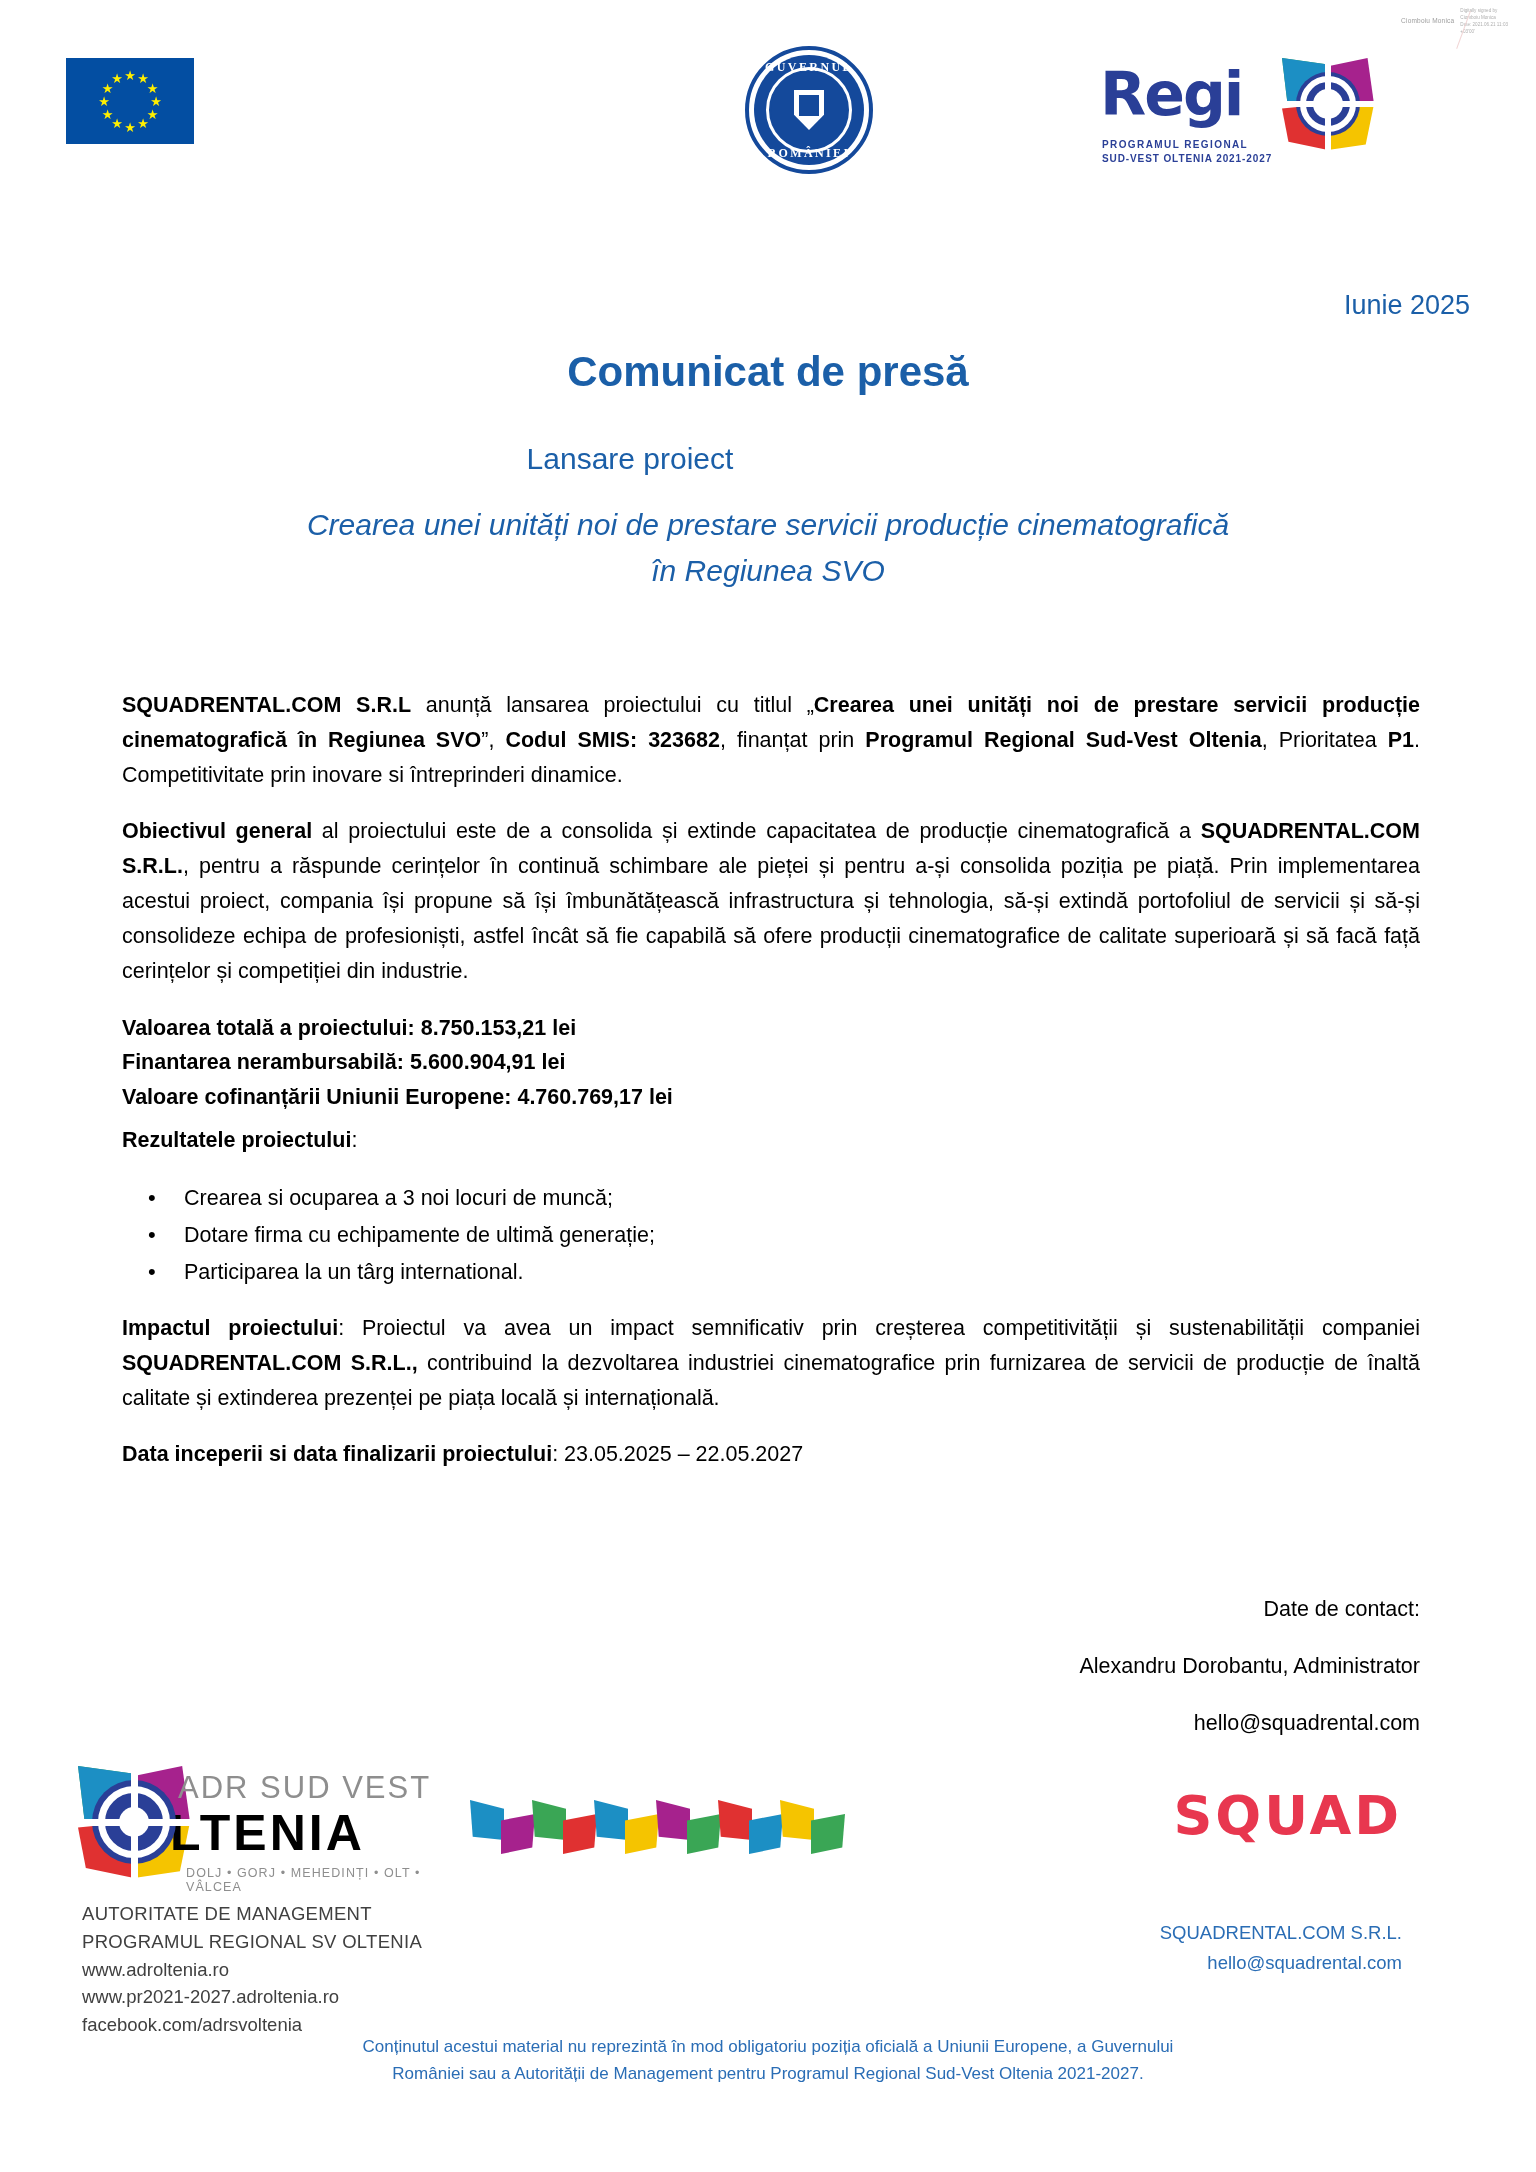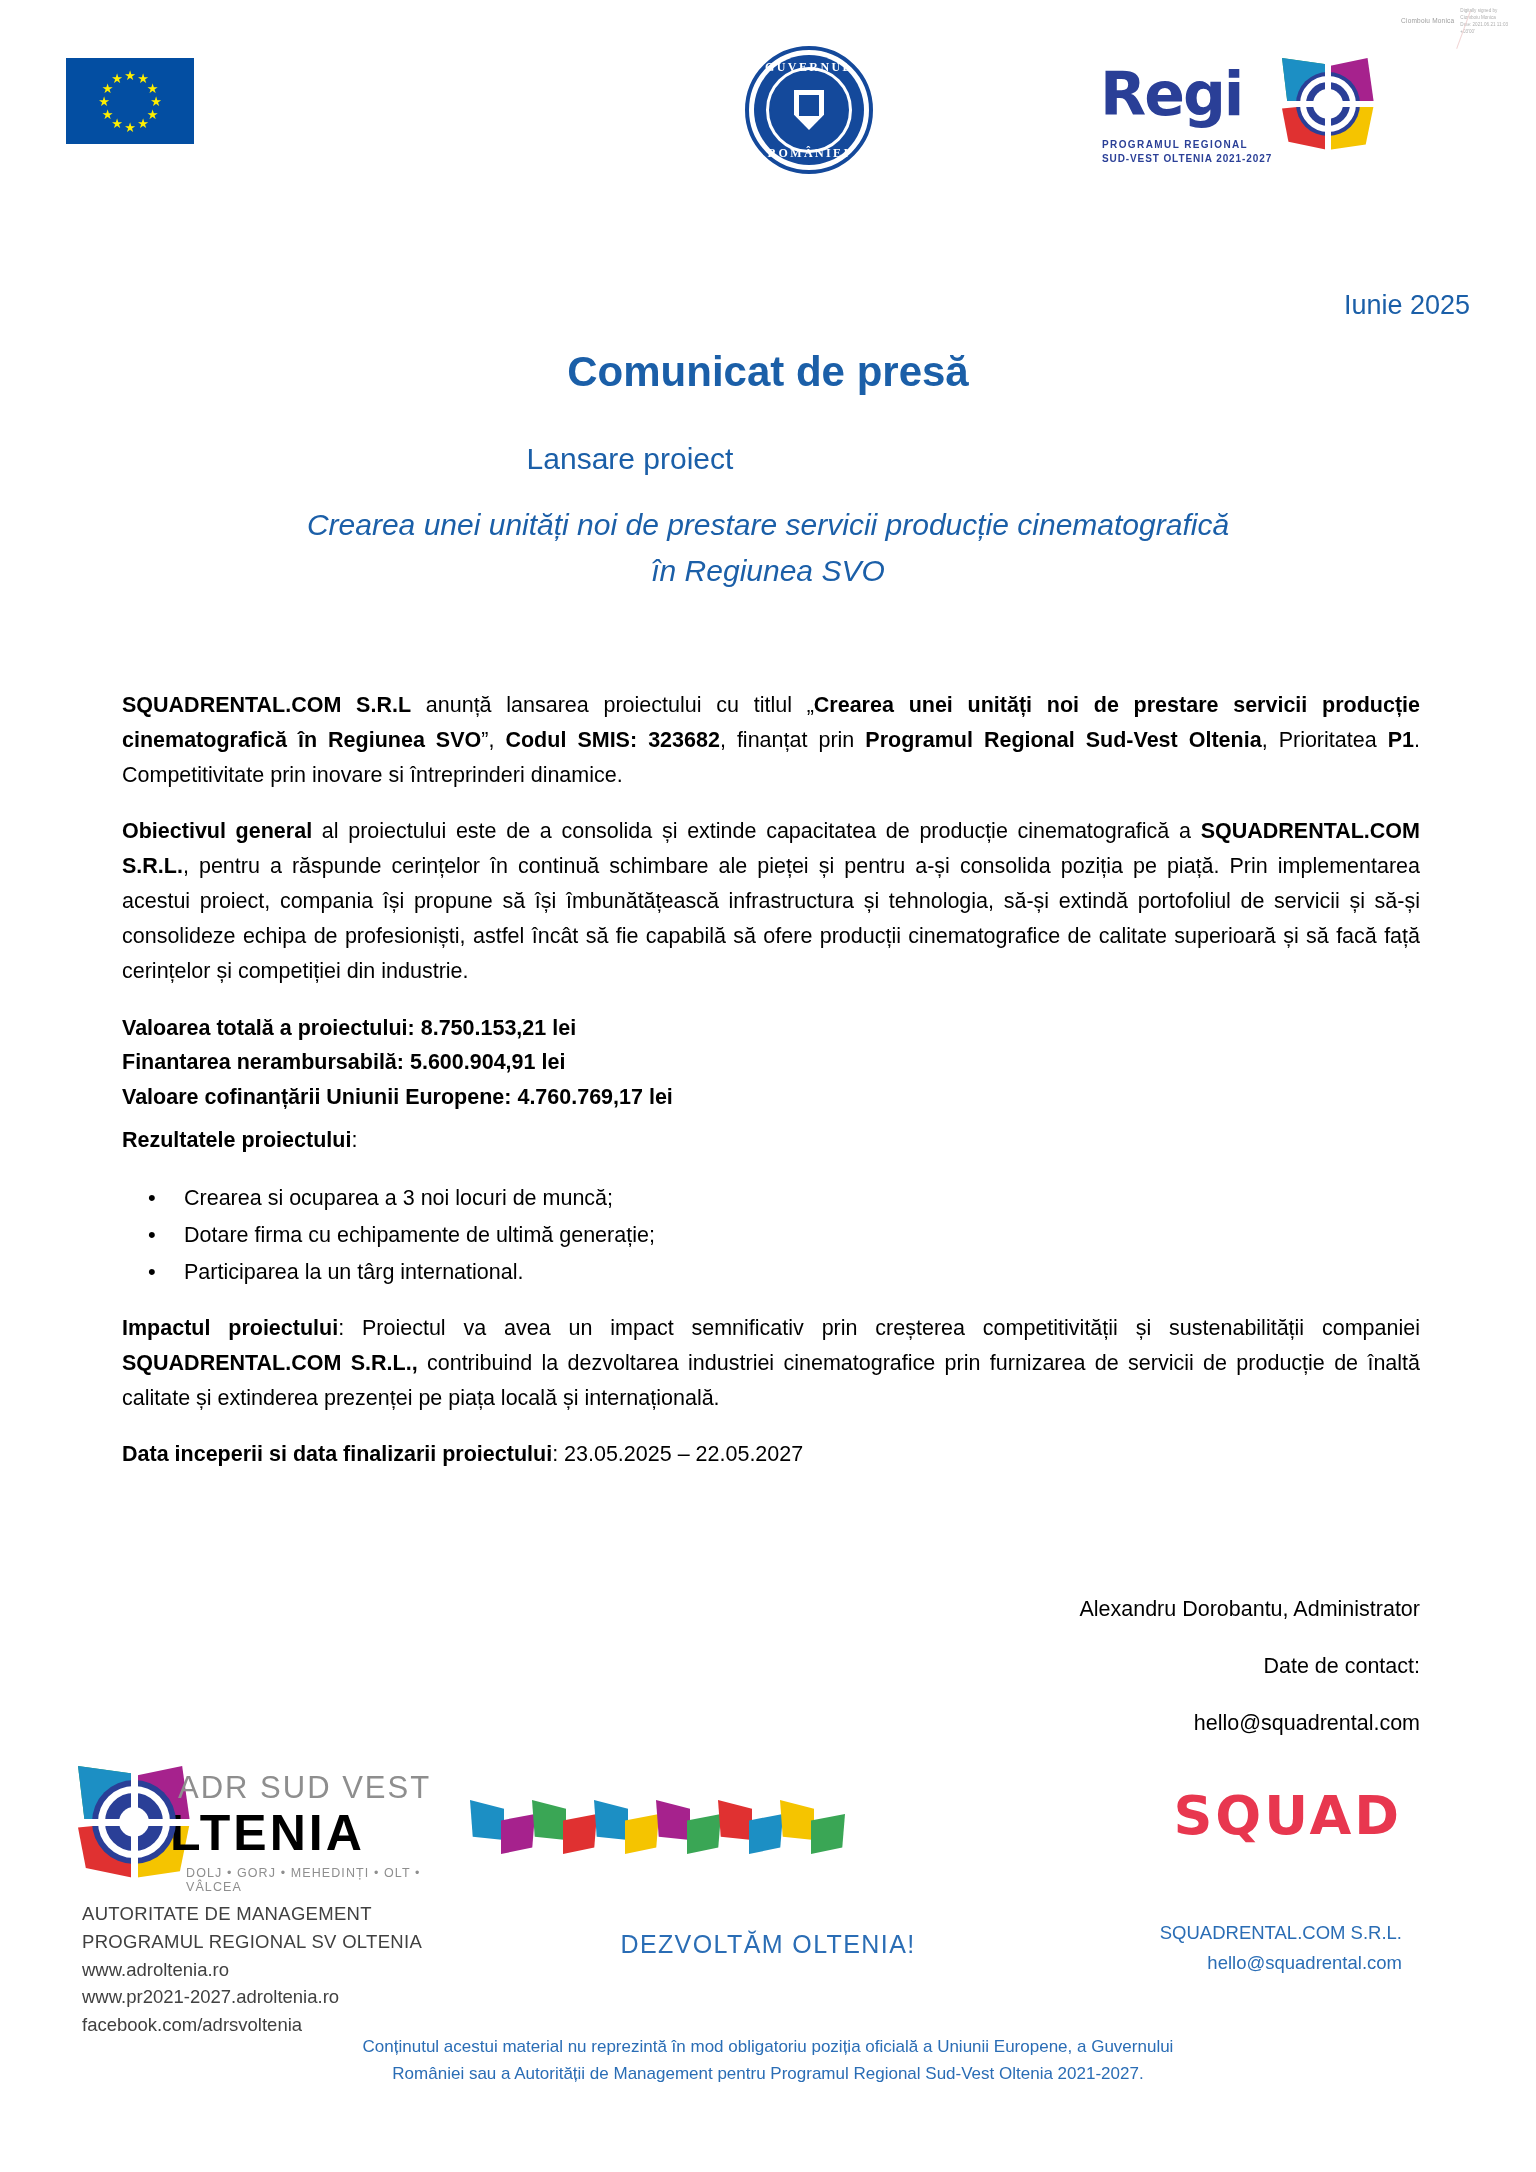--- a/index.html
+++ b/index.html
@@ -452,22 +452,22 @@
       <li>Dotare firma cu echipamente de ultimă generație;</li>
       <li>Participarea la un târg international.</li>
     </ul>
 
     <p><b>Impactul proiectului</b><span>: Proiectul va avea un impact semnificativ prin creșterea competitivității și sustenabilității companiei </span><b>SQUADRENTAL.COM S.R.L.,</b><span> contribuind la dezvoltarea industriei cinematografice prin furnizarea de servicii de producție de înaltă calitate și extinderea prezenței pe piața locală și internațională.</span></p>
 
     <p class="tight"><b>Data inceperii si data finalizarii proiectului</b><span>: 23.05.2025 – 22.05.2027</span></p>
   </div>
 
   <div class="contact-block">
+    <div>Date de contact:</div>
     <div>Alexandru Dorobantu, Administrator</div>
-    <div>Date de contact:</div>
     <div>hello@squadrental.com</div>
   </div>
 
   <div class="footer">
 
     <div class="adr-logo">
       <div class="adr-wheel" id="adrwheel">
           <div style="position: absolute; top: 0px; left: 0px; width: 50%; height: 50%; background: rgb(28, 143, 196); clip-path: polygon(0px 0px, 100% 14%, 100% 100%, 12% 100%); z-index: 1;"></div>
           <div class="seg" style="top: 0px; left: 0px; background: rgb(58, 166, 85); clip-path: polygon(0px 0px, 100% 14%, 100% 100%, 12% 100%);"></div>
           <div class="seg" style="top: 50%; left: 0px; background: rgb(224, 49, 49); clip-path: polygon(100% 0px, 100% 100%, 14% 82%, 0px 10%);"></div>
@@ -502,21 +502,20 @@
     <div class="squad-logo">SQUAD</div>
 
     <div class="am-block">
       <div class="caps">AUTORITATE DE MANAGEMENT</div>
       <div class="caps">PROGRAMUL REGIONAL SV OLTENIA</div>
       <div>www.adroltenia.ro</div>
       <div>www.pr2021-2027.adroltenia.ro</div>
       <div>facebook.com/adrsvoltenia</div>
     </div>
 
-    <div class="slogan">DEZVOLTĂM OLTENIA!</div>
 
     <div class="squad-contact">
       <div>SQUADRENTAL.COM S.R.L.</div>
       <div>hello@squadrental.com</div>
     </div>
 
     <div class="disclaimer">
       <span>Conținutul acestui material nu reprezintă în mod obligatoriu poziția oficială a Uniunii Europene, a Guvernului</span>
       <br>
       <span>României  sau a Autorității de Management pentru Programul Regional Sud-Vest Oltenia 2021-2027.</span>

